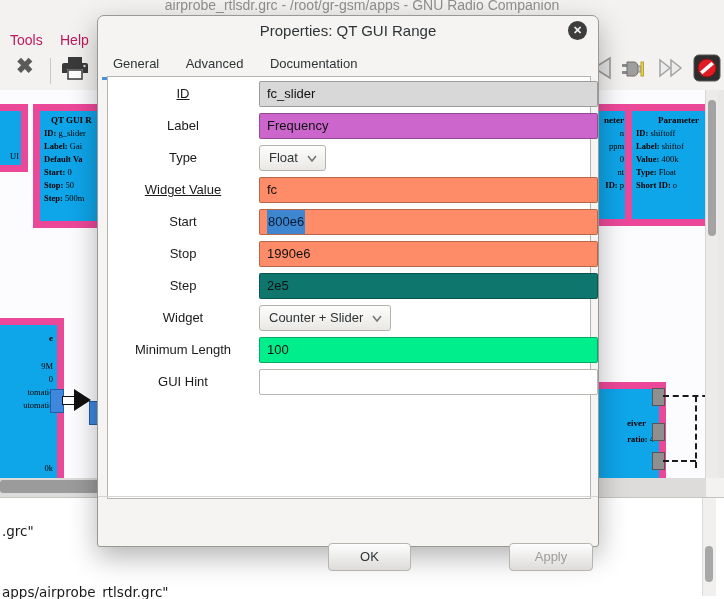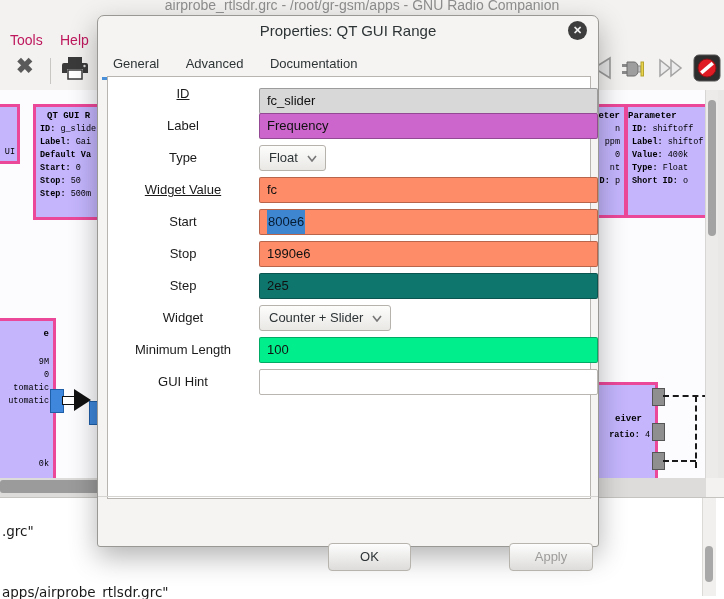--- a/index.html
+++ b/index.html
@@ -14,22 +14,22 @@
   .toolbar{position:absolute;top:50px;left:0;width:724px;height:40px;}
   .tb-sep{position:absolute;left:50px;top:8px;width:1px;height:26px;background:#c9c7c4;}
   .x-icon{position:absolute;left:16px;top:4px;font-size:21px;font-weight:bold;color:#5a5a5a;}
   .tb-svg{position:absolute;top:4px;}
 
   
   .canvas{position:absolute;top:90px;left:0;width:724px;height:388px;background:#fcfcfe;overflow:hidden;}
   .vscroll{position:absolute;right:6px;top:0;width:12px;height:388px;background:#ecebea;border-left:1px solid #d8d6d4;}
   .vscroll-thumb{position:absolute;left:2px;top:10px;width:8px;height:136px;background:#a3a3a3;border-radius:4px;}
   .edge-strip{position:absolute;right:0;top:0;width:6px;height:388px;background:#e9e8e6;}
-  .blk{position:absolute;background:#c4b5fd;border:3px solid #ec4899;color:#000;
-       font-family:Liberation Mono, monospace;font-size:8.5px;}
+  .blk{position:absolute;background:#0ea5e9;border:7px solid #ec4899;color:#000;
+       font-family:Liberation Serif, serif;font-size:8.5px;}
   .bt{font-weight:bold;font-size:9px;line-height:14px;white-space:nowrap;}
   .bl{line-height:13px;padding:0 4px;white-space:nowrap;}
   .bl b{font-weight:bold;}
   .abs{position:absolute;white-space:nowrap;}
   .port{position:absolute;background:#8f8f8f;border:1px solid #565656;}
   .dash-h{position:absolute;border-top:2px dashed #1a1a1a;}
   .dash-v{position:absolute;border-left:2px dashed #1a1a1a;}
   .arrow-tail{position:absolute;background:#ffffff;border:1px solid #111;}
   .arrow-head{position:absolute;width:0;height:0;border-left:17px solid #111;
               border-top:11px solid transparent;border-bottom:11px solid transparent;}
@@ -146,21 +146,21 @@
     <div class="blk" style="left:560px;top:14px;width:61px;height:108px;text-align:right">
       <div class="bt" style="padding:2px 4px 0 0">neter</div>
       <div class="bl"><b></b><span>n</span></div>
       <div class="bl"><b></b><span>ppm</span></div>
       <div class="bl"><b></b><span>0</span></div>
       <div class="bl"><b></b><span>nt</span></div>
       <div class="bl"><b>ID:</b> <span>p</span></div>
     </div>
 
     <div class="blk" style="left:625px;top:14px;width:93px;height:108px">
-      <div class="bt" style="text-align:left;padding-top:2px">Parameter</div>
+      <div class="bt" style="text-align:center;padding-top:2px">Parameter</div>
       <div class="bl"><b>ID:</b> <span>shiftoff</span></div>
       <div class="bl"><b>Label:</b> <span>shiftof</span></div>
       <div class="bl"><b>Value:</b> <span>400k</span></div>
       <div class="bl"><b>Type:</b> <span>Float</span></div>
       <div class="bl"><b>Short ID:</b> <span>o</span></div>
     </div>
 
     <div class="blk" style="left:560px;top:292px;width:92px;height:95px">
       <div class="abs bt" style="right:13px;top:27px">eiver</div>
       <div class="abs" style="right:5px;top:45px"><b>ratio:</b> <span>4</span></div>
@@ -203,21 +203,21 @@
       </div>
       <div class="tab">
         <span>Documentation</span>
       </div>
     </div>
 
     <div class="form">
 
       <div class="row" style="top:4px">
         <div class="flabel u">ID</div>
-        <div class="fvalue" style="background: rgb(216, 216, 216); margin-top: 7px;">fc_slider</div>
+        <div class="fvalue" style="background: rgb(216, 216, 216);">fc_slider</div>
       </div>
 
       <div class="row" style="top:36px">
         <div class="flabel">Label</div>
         <div class="fvalue" style="background: rgb(204, 102, 204);">Frequency</div>
       </div>
 
       <div class="row" style="top:68px">
         <div class="flabel">Type</div>
         <div class="combo">

